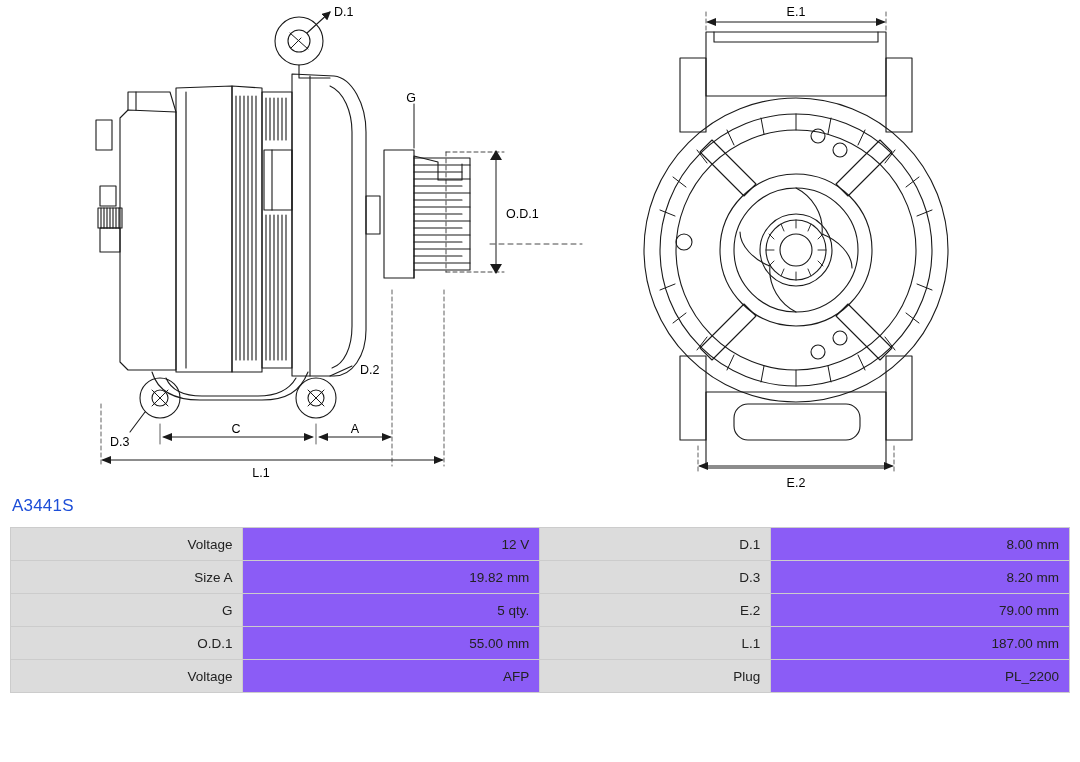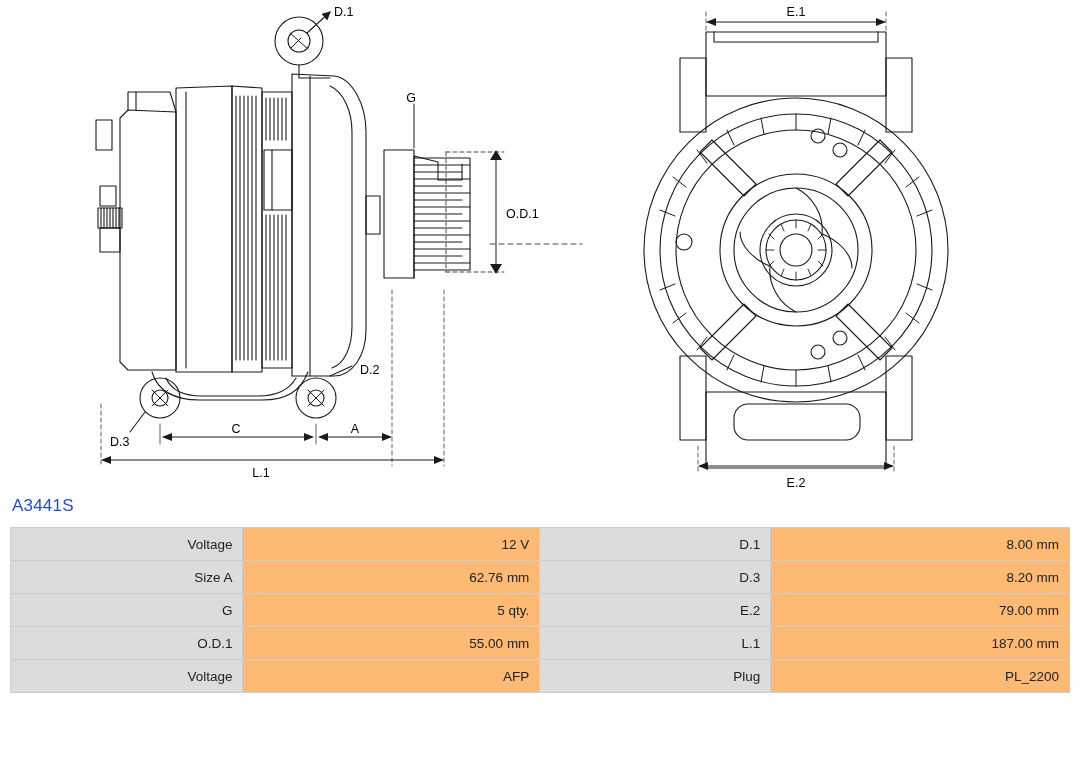--- a/index.html
+++ b/index.html
@@ -50,21 +50,21 @@
     padding: 0 10px;
     vertical-align: middle;
   }
   td.label {
     background: #dcdcdc;
     text-align: right;
     width: 228px;
     color: #222;
   }
   td.value {
-    background: #fdba74;
+    background: #8b5cf6;
     text-align: right;
     width: 300px;
     color: #222;
   }
   svg { display: block; }
   text {
     font-family: "Liberation Sans", sans-serif;
     font-size: 12.5px;
     fill: #000;
   }
@@ -285,21 +285,21 @@
   <table class="spec">
     <tbody>
       <tr>
         <td class="label">Voltage</td>
         <td class="value">12 V</td>
         <td class="label">D.1</td>
         <td class="value">8.00 mm</td>
       </tr>
       <tr>
         <td class="label">Size A</td>
-        <td class="value">62.76 mm</td>
+        <td class="value">19.82 mm</td>
         <td class="label">D.3</td>
         <td class="value">8.20 mm</td>
       </tr>
       <tr>
         <td class="label">G</td>
         <td class="value">5 qty.</td>
         <td class="label">E.2</td>
         <td class="value">79.00 mm</td>
       </tr>
       <tr>

